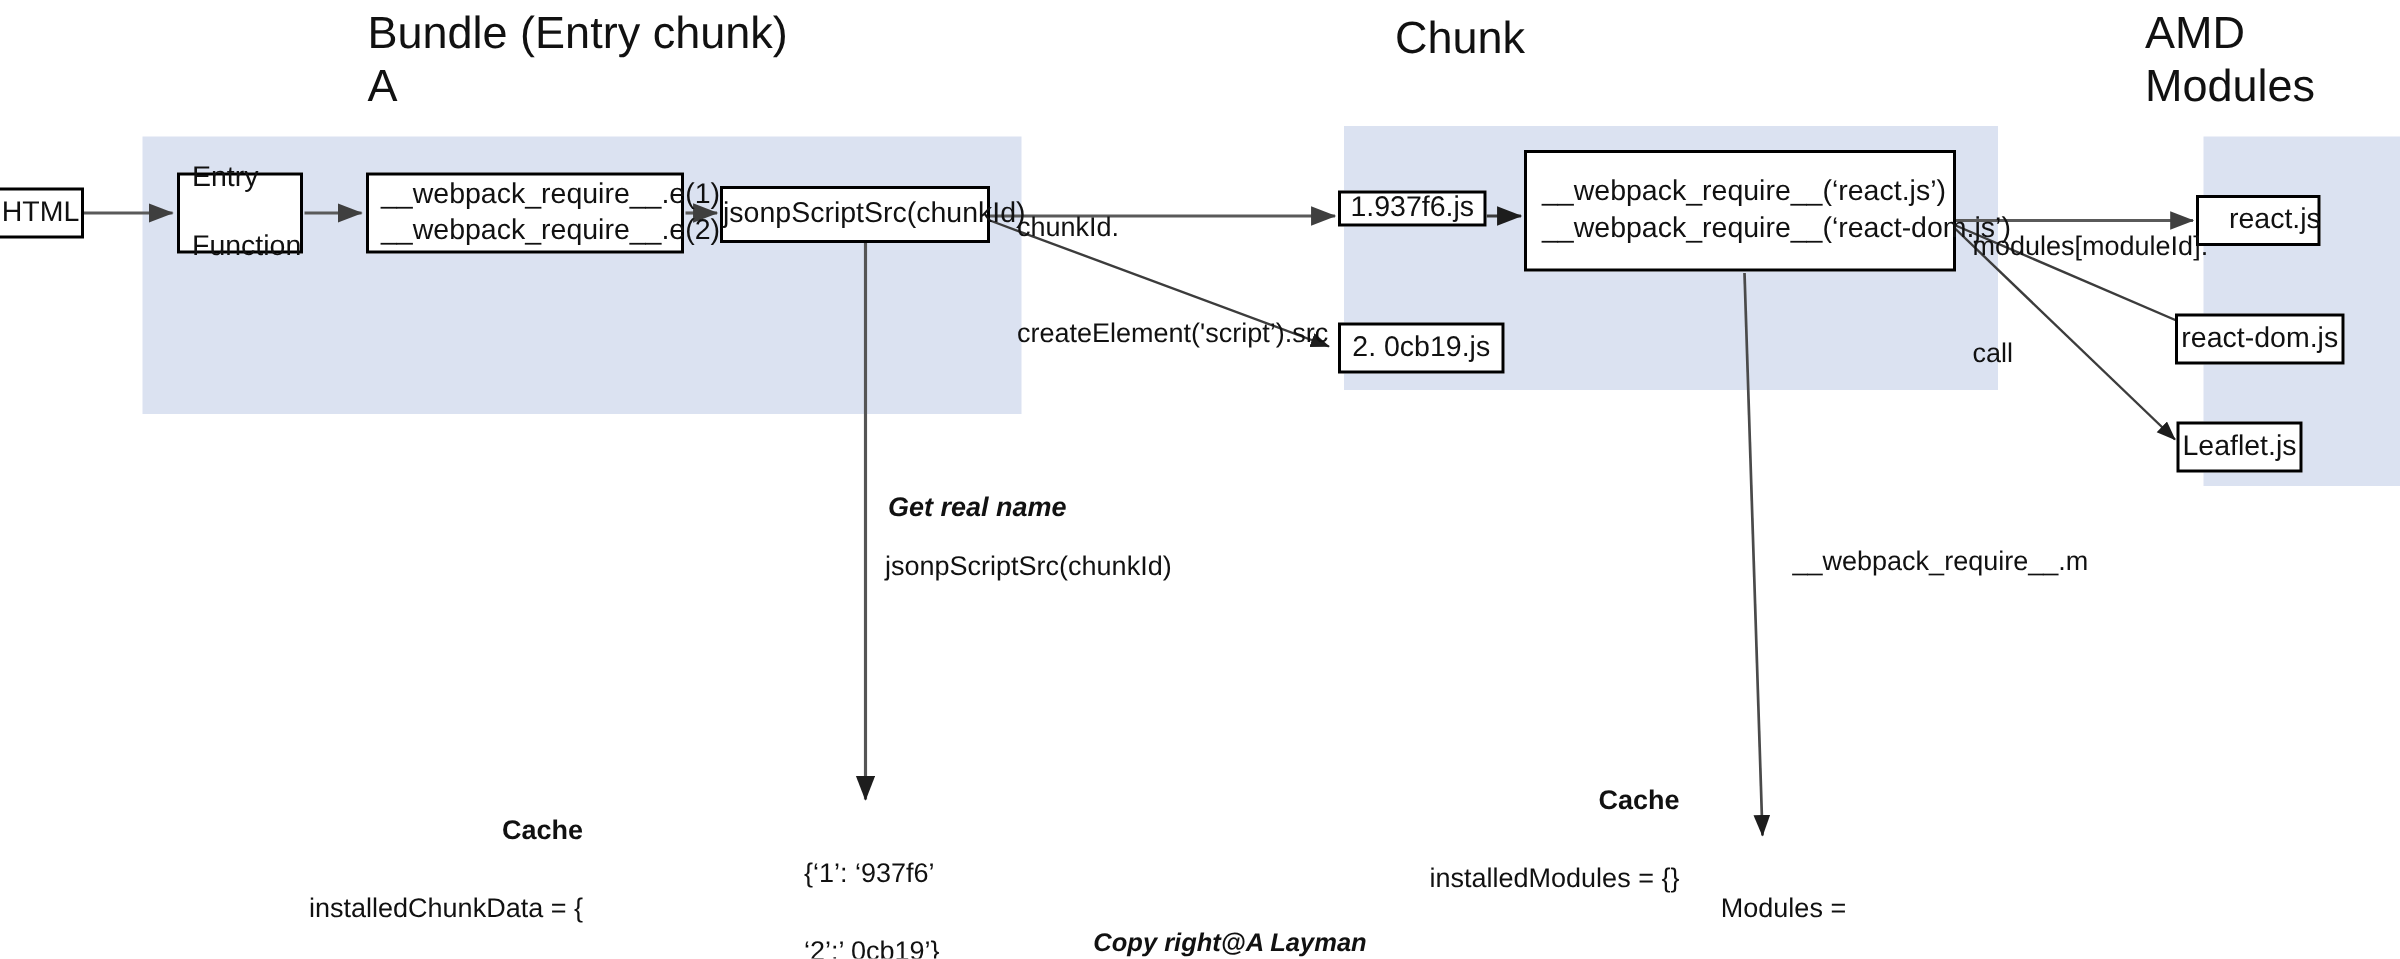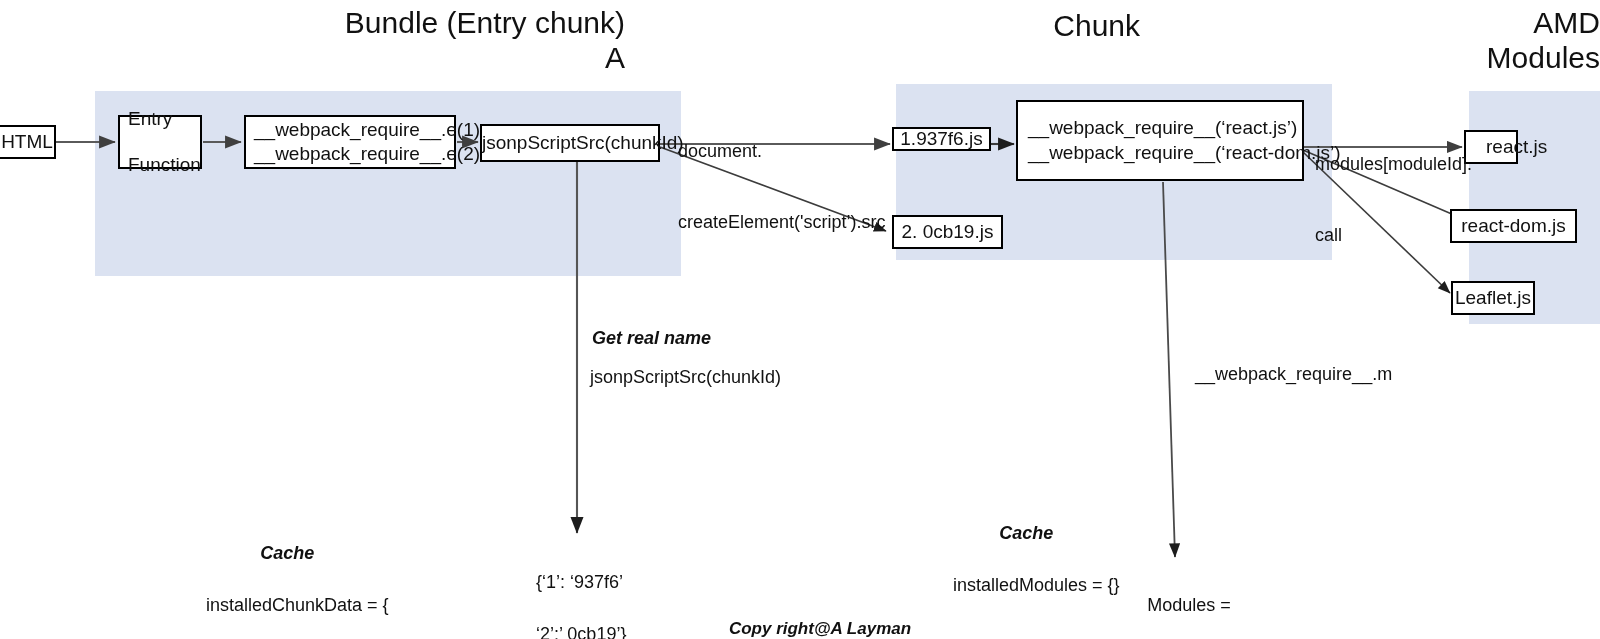--- a/index.html
+++ b/index.html
@@ -12,27 +12,27 @@
   .panel{position:absolute;background:#dbe2f1;}
 
   .nodebox{position:absolute;background:#ffffff;border:2.2px solid #000000;
            box-sizing:border-box;display:flex;flex-direction:column;
            align-items:center;justify-content:center;
            font-size:19px;line-height:1.28;color:#111;white-space:nowrap;}
   .nodebox .ln{display:block;width:100%;text-align:left;}
   .nodebox.center .ln{text-align:center;}
   .nodebox.left{align-items:flex-start;}
 
-  .title{position:absolute;font-size:30px;color:#111;text-align:right;line-height:1.15;}
+  .title{position:absolute;font-size:30px;color:#111;text-align:left;line-height:1.15;}
 
   .lbl{position:absolute;font-size:18px;color:#111;line-height:1.32;white-space:pre;}
   .lbl.italic{font-style:italic;font-weight:bold;}
   .lbl.bolditalic{font-style:italic;font-weight:bold;}
   .note{position:absolute;font-size:18px;line-height:1.45;color:#111;white-space:pre;}
-  .note .hd{font-weight:bold;display:block;text-align:center;font-style:italic;}
+  .note .hd{font-weight:bold;display:block;text-align:right;}
 </style>
 </head>
 <body>
 
 <div id="canvas">
 
   <div class="panel" style="left:95px;top:91px;width:586px;height:185px;"></div>
   <div class="panel" style="left:896px;top:84px;width:436px;height:176px;"></div>
   <div class="panel" style="left:1469px;top:91px;width:131px;height:233px;"></div>
 
@@ -107,34 +107,34 @@
 
   <div class="nodebox center" style="left:892px;top:215px;width:111px;height:34px;">
     <span class="ln">2. 0cb19.js</span>
   </div>
 
   <div class="nodebox left" style="left:1016px;top:100px;width:288px;height:81px;padding-left:10px;">
     <span class="ln">__webpack_require__(‘react.js’)</span>
     <span class="ln">__webpack_require__(‘react-dom.js’)</span>
   </div>
 
-  <div class="nodebox center" style="left:1464px;top:130px;width:54px;height:34px;padding-left:20px;">
+  <div class="nodebox center" style="left:1464px;top:130px;width:83px;height:34px;padding-left:20px;">
     <span class="ln">react.js</span>
   </div>
 
-  <div class="nodebox center" style="left:1450px;top:209px;width:127px;height:34px;">
+  <div class="nodebox center" style="left:1450px;top:209px;width:113px;height:34px;">
     <span class="ln">react-dom.js</span>
   </div>
 
   <div class="nodebox center" style="left:1451px;top:281px;width:84px;height:34px;align-items:center;">
     <span class="ln">Leaflet.js</span>
   </div>
 
   <div class="lbl" style="left:678px;top:92px;">
-    <div>document.</div>
+    <div>chunkId.</div>
     <div>createElement('script’).src</div>
   </div>
 
   <div class="lbl" style="left:1315px;top:105px;">
     <div>modules[moduleId].</div>
     <div>call</div>
   </div>
 
   <div class="lbl italic" style="left:572px;top:303px;">
     <span>Get real name</span>

